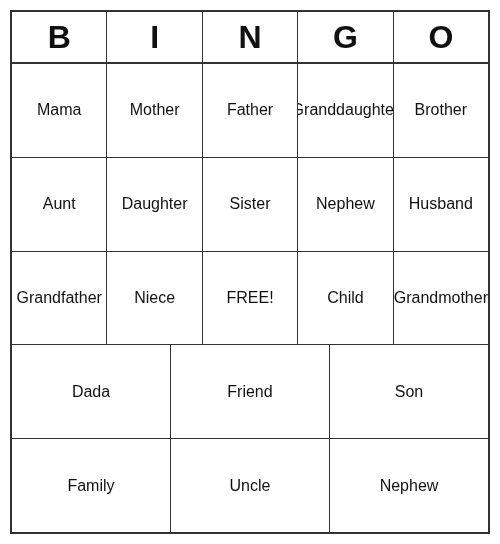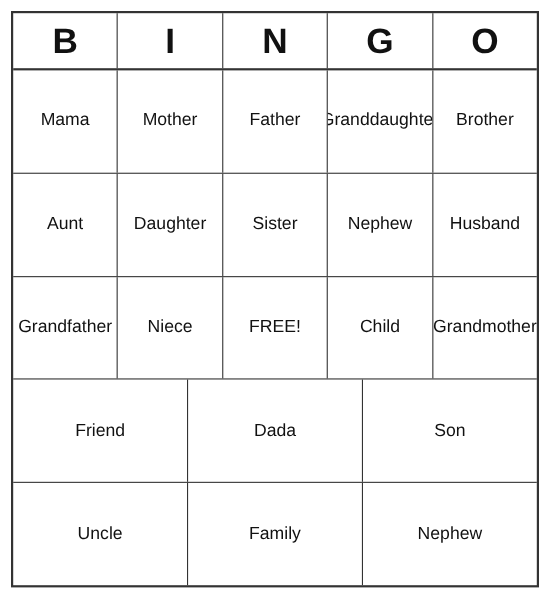--- a/index.html
+++ b/index.html
@@ -151,34 +151,34 @@
         </div>
         <div class="bingo-cell">
           <span class="cell-text xl">Child</span>
         </div>
         <div class="bingo-cell">
           <span class="cell-text xs">Grandmother</span>
         </div>
       </div>
       <div class="bingo-row">
         <div class="bingo-cell">
-          <span class="cell-text md">Friend</span>
+          <span class="cell-text xl">Dada</span>
         </div>
         <div class="bingo-cell">
-          <span class="cell-text xl">Dada</span>
+          <span class="cell-text md">Friend</span>
         </div>
         <div class="bingo-cell">
           <span class="cell-text xl">Son</span>
         </div>
       </div>
       <div class="bingo-row">
         <div class="bingo-cell">
-          <span class="cell-text lg">Uncle</span>
+          <span class="cell-text lg">Family</span>
         </div>
         <div class="bingo-cell">
-          <span class="cell-text lg">Family</span>
+          <span class="cell-text lg">Uncle</span>
         </div>
         <div class="bingo-cell">
           <span class="cell-text xl">Nephew</span>
         </div>
       </div>
     </div>
 </div>
 
 </body></html>

